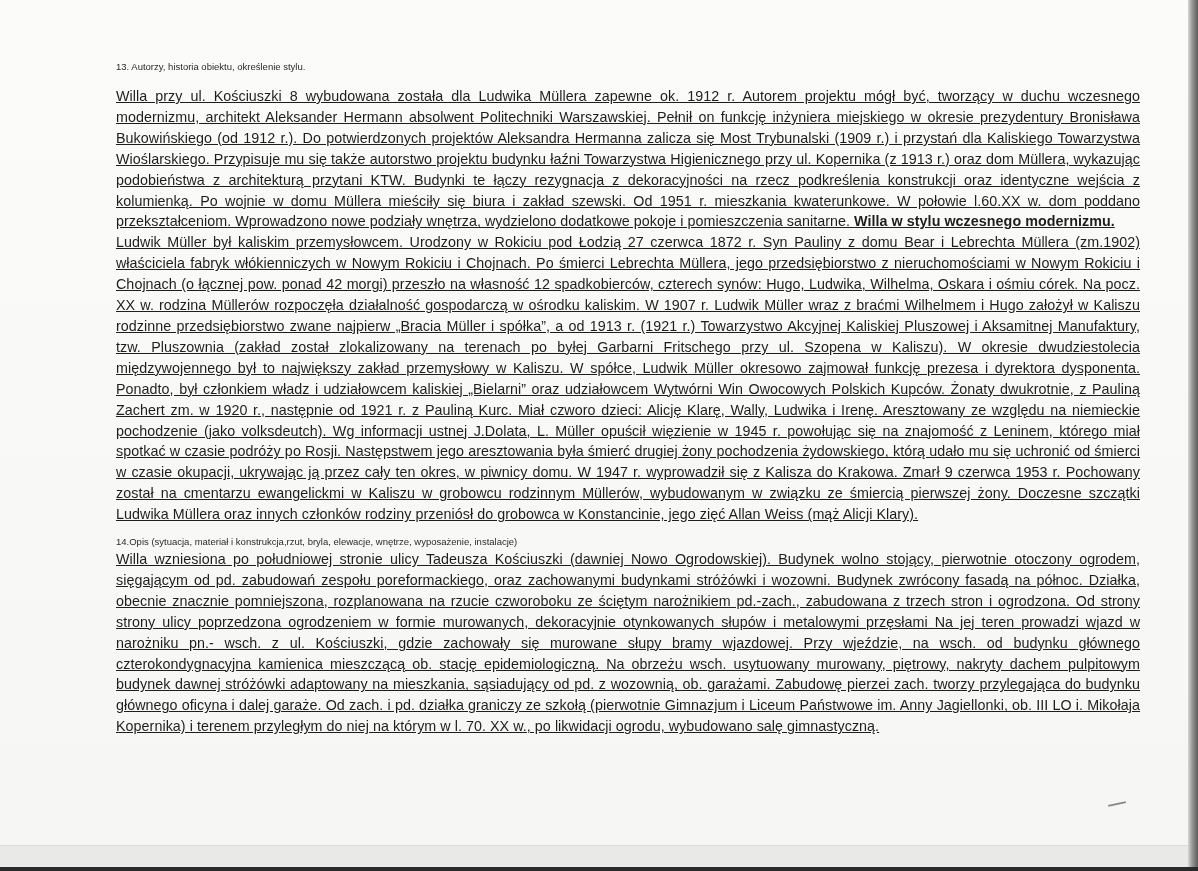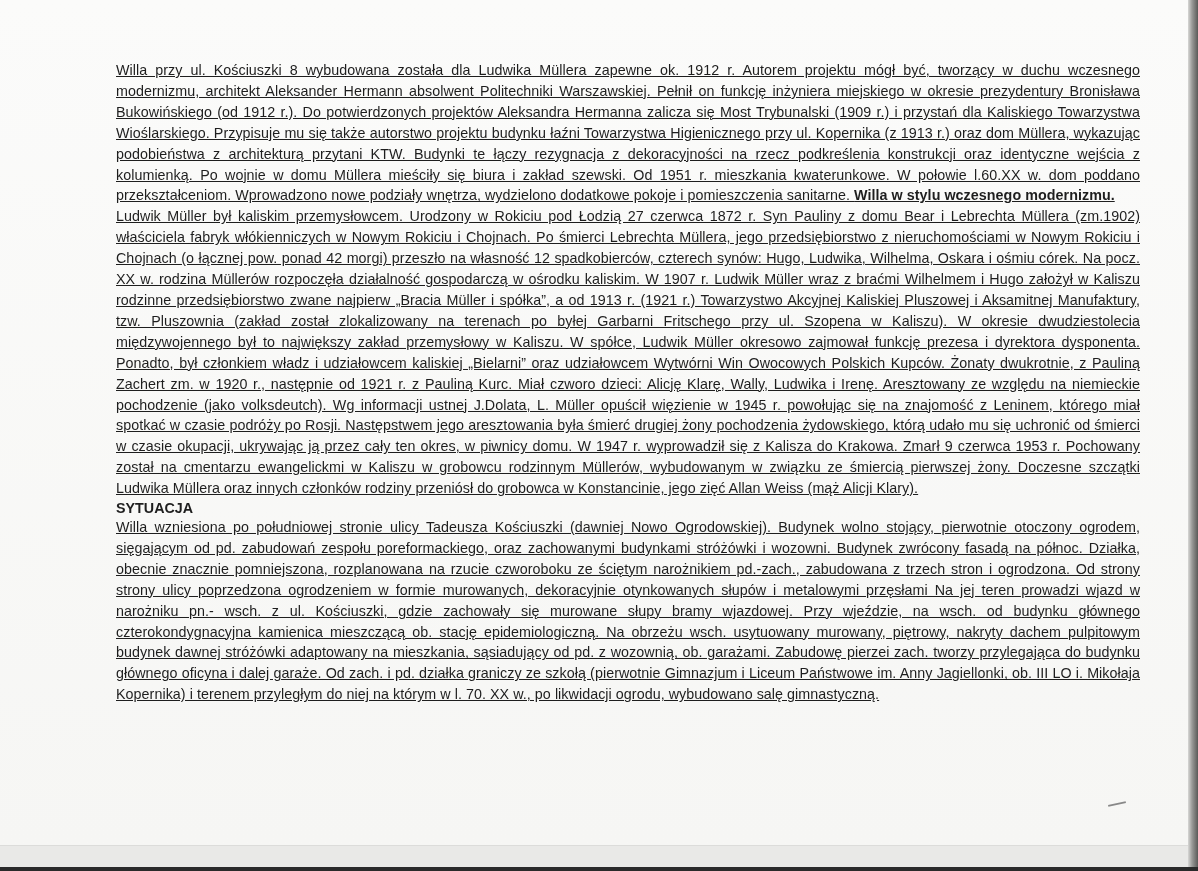--- a/index.html
+++ b/index.html
@@ -58,20 +58,21 @@
 </style>
 </head>
 <body>
 
 <div class="page"></div>
 <div class="right-edge"></div>
 <div class="bottom-band"></div>
 <div class="bottom-edge"></div>
 
 <div class="content">
+  <div class="section-heading">13. Autorzy, historia obiektu, określenie stylu.</div>
   <p class="para"><span>Willa przy ul. Kościuszki 8 wybudowana została dla Ludwika Müllera zapewne ok. 1912 r. Autorem projektu mógł być, tworzący w duchu wczesnego modernizmu, architekt Aleksander Hermann absolwent Politechniki Warszawskiej. Pełnił on funkcję inżyniera miejskiego w okresie prezydentury Bronisława Bukowińskiego (od 1912 r.). Do potwierdzonych projektów Aleksandra Hermanna zalicza się Most Trybunalski (1909 r.) i przystań dla Kaliskiego Towarzystwa Wioślarskiego. Przypisuje mu się także autorstwo projektu budynku łaźni Towarzystwa Higienicznego przy ul. Kopernika (z 1913 r.) oraz dom Müllera, wykazując podobieństwa z architekturą przytani KTW. Budynki te łączy rezygnacja z dekoracyjności na rzecz podkreślenia konstrukcji oraz identyczne wejścia z kolumienką. Po wojnie w domu Müllera mieściły się biura i zakład szewski. Od 1951 r. mieszkania kwaterunkowe. W połowie l.60.XX w. dom poddano przekształceniom. Wprowadzono nowe podziały wnętrza, wydzielono dodatkowe pokoje i pomieszczenia sanitarne. </span><b>Willa w stylu wczesnego modernizmu.</b></p>
   <p class="para">Ludwik Müller był kaliskim przemysłowcem. Urodzony w Rokiciu pod Łodzią 27 czerwca 1872 r. Syn Pauliny z domu Bear i Lebrechta Müllera (zm.1902) właściciela fabryk włókienniczych w Nowym Rokiciu i Chojnach. Po śmierci Lebrechta Müllera, jego przedsiębiorstwo z nieruchomościami w Nowym Rokiciu i Chojnach (o łącznej pow. ponad 42 morgi) przeszło na własność 12 spadkobierców, czterech synów: Hugo, Ludwika, Wilhelma, Oskara i ośmiu córek. Na pocz. XX w. rodzina Müllerów rozpoczęła działalność gospodarczą w ośrodku kaliskim. W 1907 r. Ludwik Müller wraz z braćmi Wilhelmem i Hugo założył w Kaliszu rodzinne przedsiębiorstwo zwane najpierw „Bracia Müller i spółka”, a od 1913 r. (1921 r.) Towarzystwo Akcyjnej Kaliskiej Pluszowej i Aksamitnej Manufaktury, tzw. Pluszownia (zakład został zlokalizowany na terenach po byłej Garbarni Fritschego przy ul. Szopena w Kaliszu). W okresie dwudziestolecia międzywojennego był to największy zakład przemysłowy w Kaliszu. W spółce, Ludwik Müller okresowo zajmował funkcję prezesa i dyrektora dysponenta. Ponadto, był członkiem władz i udziałowcem kaliskiej „Bielarni” oraz udziałowcem Wytwórni Win Owocowych Polskich Kupców. Żonaty dwukrotnie, z Pauliną Zachert zm. w 1920 r., następnie od 1921 r. z Pauliną Kurc. Miał czworo dzieci: Alicję Klarę, Wally, Ludwika i Irenę. Aresztowany ze względu na niemieckie pochodzenie (jako volksdeutch). Wg informacji ustnej J.Dolata, L. Müller opuścił więzienie w 1945 r. powołując się na znajomość z Leninem, którego miał spotkać w czasie podróży po Rosji. Następstwem jego aresztowania była śmierć drugiej żony pochodzenia żydowskiego, którą udało mu się uchronić od śmierci w czasie okupacji, ukrywając ją przez cały ten okres, w piwnicy domu. W 1947 r. wyprowadził się z Kalisza do Krakowa. Zmarł 9 czerwca 1953 r. Pochowany został na cmentarzu ewangelickmi w Kaliszu w grobowcu rodzinnym Müllerów, wybudowanym w związku ze śmiercią pierwszej żony. Doczesne szczątki Ludwika Müllera oraz innych członków rodziny przeniósł do grobowca w Konstancinie, jego zięć Allan Weiss (mąż Alicji Klary).</p>
 
-  <div class="subhead">SYTUACJA</div>
+  <div class="section-heading s14">14.Opis (sytuacja, materiał i konstrukcja,rzut, bryla, elewacje, wnętrze, wyposażenie, instalacje)</div>
   <p class="para">Willa wzniesiona po południowej stronie ulicy Tadeusza Kościuszki (dawniej Nowo Ogrodowskiej). Budynek wolno stojący, pierwotnie otoczony ogrodem, sięgającym od pd. zabudowań zespołu poreformackiego, oraz zachowanymi budynkami stróżówki i wozowni. Budynek zwrócony fasadą na północ. Działka, obecnie znacznie pomniejszona, rozplanowana na rzucie czworoboku ze ściętym narożnikiem pd.-zach., zabudowana z trzech stron i ogrodzona. Od strony strony ulicy poprzedzona ogrodzeniem w formie murowanych, dekoracyjnie otynkowanych słupów i metalowymi przęsłami Na jej teren prowadzi wjazd w narożniku pn.- wsch. z ul. Kościuszki, gdzie zachowały się murowane słupy bramy wjazdowej. Przy wjeździe, na wsch. od budynku głównego czterokondygnacyjna kamienica mieszczącą ob. stację epidemiologiczną. Na obrzeżu wsch. usytuowany murowany, piętrowy, nakryty dachem pulpitowym budynek dawnej stróżówki adaptowany na mieszkania, sąsiadujący od pd. z wozownią, ob. garażami. Zabudowę pierzei zach. tworzy przylegająca do budynku głównego oficyna i dalej garaże. Od zach. i pd. działka graniczy ze szkołą (pierwotnie Gimnazjum i Liceum Państwowe im. Anny Jagiellonki, ob. III LO i. Mikołaja Kopernika) i terenem przyległym do niej na którym w l. 70. XX w., po likwidacji ogrodu, wybudowano salę gimnastyczną.</p>
 </div>
 
 <div class="mark"></div>
 
 </body></html>

